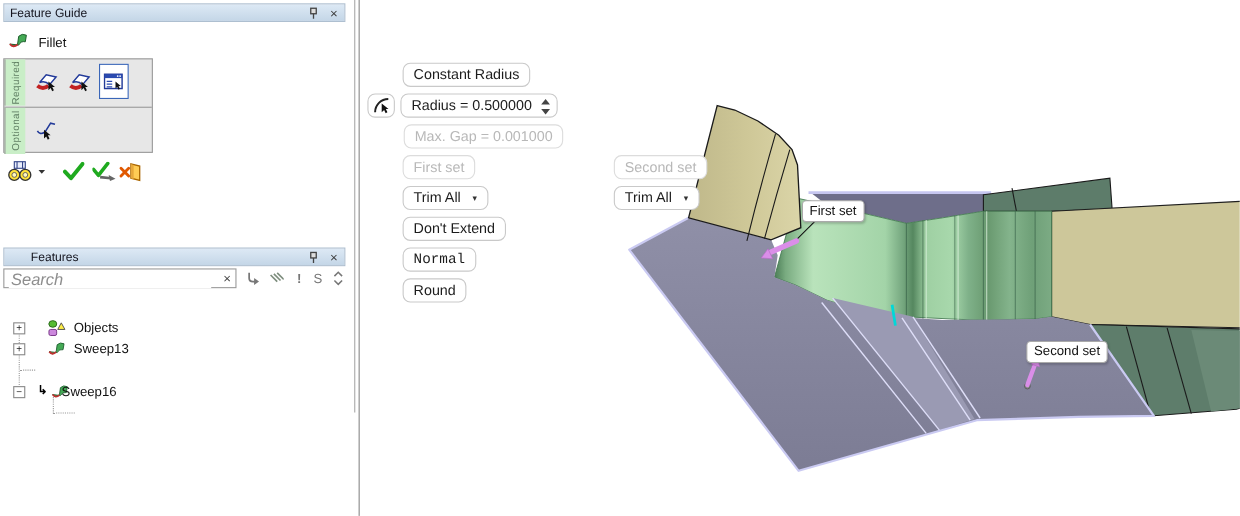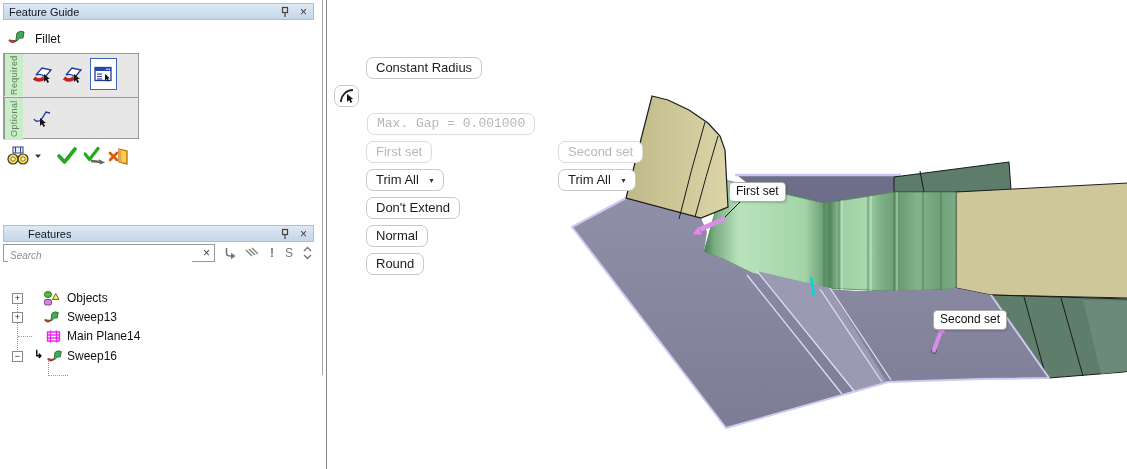--- a/index.html
+++ b/index.html
@@ -26,21 +26,21 @@
            writing-mode:vertical-rl;transform:rotate(180deg);font-size:9px;color:#5f7f63;
            display:flex;align-items:center;justify-content:center;letter-spacing:.4px;}
   .ro-icon{position:absolute;top:7px;width:26px;height:26px;display:flex;align-items:center;justify-content:center;}
   .ro-sel{border:1px solid #3a66b8;background:#fff;box-shadow:0 0 0 2px #fff inset;}
 
   .fg-toolbar{position:absolute;left:0;top:145px;width:150px;height:24px;}
   .fg-tb-btn{position:absolute;top:0;height:22px;display:flex;align-items:center;}
 
   .search-box{position:absolute;left:3px;top:244px;width:212px;height:18px;box-sizing:border-box;
               border:1px solid #9a9a9a;background:#fff;}
-  .search-box input{border:0;outline:0;width:180px;height:14px;margin:1px 0 0 4px;font-size:10px;
+  .search-box input{border:0;outline:0;width:180px;height:14px;margin:1px 0 0 4px;font-size:15px;
               font-family:"Liberation Sans",sans-serif;}
   .search-box input::placeholder{font-style:italic;color:#8e8e8e;}
   .search-clear{position:absolute;right:4px;top:1px;font-size:12px;color:#444;}
   .srch-ic{position:absolute;top:245px;width:16px;height:16px;color:#767676;font-size:12px;
            display:flex;align-items:center;justify-content:center;}
 
   .name-header{position:absolute;left:3px;top:268px;width:313px;height:17px;box-sizing:border-box;
                border:1px solid #c2c2c2;background:#fafafa;font-size:11px;display:flex;
                align-items:center;padding-left:10px;}
 
@@ -245,45 +245,31 @@
       <span class="texp">+</span>
       <span class="ticon" style="left:43px;">
         <svg width="17" height="16" viewBox="0 0 19 16">
           <path d="M2 11 Q5 15 9 11 L10 4 Q13 1 17 3 L16 9 Q12 8 10 12 Z" fill="#44aa55" stroke="#1e5e2e" stroke-width="0.9"></path>
           <path d="M2 11 Q5 15 9 11.5" fill="none" stroke="#c03030" stroke-width="1.8"></path>
         </svg>
       </span>
       <span class="tlabel" style="left:67px;">Sweep13</span>
     </div>
 
-    <div class="trow" style="top:327px;">
-      <span class="ticon" style="left:45px;">
-        <svg width="17" height="17" viewBox="0 0 17 17">
-            <g stroke="#ee22ee" stroke-width="1.4" fill="none">
-          <rect x="2.5" y="4" width="12" height="9"></rect>
-          <line x1="2.5" y1="7" x2="14.5" y2="7"></line>
-              <line x1="2.5" y1="10" x2="14.5" y2="10"></line>
-          <line x1="5.5" y1="2.5" x2="5.5" y2="14.5"></line>
-              <line x1="11.5" y1="2.5" x2="11.5" y2="14.5"></line>
-            </g>
-          </svg>
-      </span>
-      <span class="tlabel" style="left:67px;">Main Plane14</span>
-    </div>
 
     <div class="trow" style="top:347px;">
       <span class="texp">−</span>
       <span class="tarrow">↳</span>
       <span class="ticon" style="left:46px;">
         <svg width="17" height="16" viewBox="0 0 19 16">
           <path d="M2 11 Q5 15 9 11 L10 4 Q13 1 17 3 L16 9 Q12 8 10 12 Z" fill="#44aa55" stroke="#1e5e2e" stroke-width="0.9"></path>
           <path d="M2 11 Q5 15 9 11.5" fill="none" stroke="#c03030" stroke-width="1.8"></path>
         </svg>
       </span>
-      <span class="tlabel" style="left:67px;">Sweep16</span>
+      <span class="tlabel" style="left:56px;">Sweep16</span>
     </div>
 
   </div>
 
   <div id="viewport">
 
     <svg id="scene" width="801" height="469" viewBox="0 0 801 469">
       <defs>
         <linearGradient id="gTanV" gradientUnits="userSpaceOnUse" x1="299" y1="160" x2="401" y2="160">
           <stop offset="0" stop-color="#bfb88a"></stop>
@@ -371,33 +357,40 @@
 
     <div class="float-btn" style="left:39px;top:57px;">Constant Radius</div>
 
     <div class="float-btn" style="left:7px;top:85px;width:25px;padding:0;">
       <svg width="23" height="20" viewBox="0 0 23 20" style="margin:1px 0 0 3px;">
         <path d="M3 15 A 12 12 0 0 1 15 3" fill="none" stroke="#222" stroke-width="1.8"></path>
         <path d="M9 7 L9 15 L11.2 13 L12.6 16 L14.2 15 L12.8 12.2 L15.2 12 Z" fill="#111"></path>
       </svg>
     </div>
 
-
-    <div class="float-btn disabled" style="left:40px;top:113px;font-family:Liberation Mono, monospace;">Max. Gap = 0.001000</div>
+    <div class="float-btn" style="left:37px;top:85px;padding-right:22px;position:absolute;">
+      <span>Radius = 0.500000</span>
+      <span class="spinner">
+        <span class="spin-up"></span>
+          <span class="spin-dn"></span>
+      </span>
+    </div>
+
+    <div class="float-btn disabled" style="left:40px;top:113px;">Max. Gap = 0.001000</div>
 
     <div class="float-btn disabled" style="left:39px;top:141px;">First set</div>
 
     <div class="float-btn" style="left:39px;top:169px;">
       <span>Trim All</span>
       <span class="caret">▾</span>
     </div>
 
     <div class="float-btn" style="left:39px;top:197px;">Don't Extend</div>
 
-    <div class="float-btn" style="left:39px;top:225px;">Normal</div>
+    <div class="float-btn" style="left:39px;top:225px;font-family:Liberation Mono, monospace;">Normal</div>
 
     <div class="float-btn" style="left:39px;top:253px;">Round</div>
 
     <div class="float-btn disabled" style="left:231px;top:141px;">Second set</div>
 
     <div class="float-btn" style="left:231px;top:169px;">
       <span>Trim All</span>
       <span class="caret">▾</span>
     </div>
 

